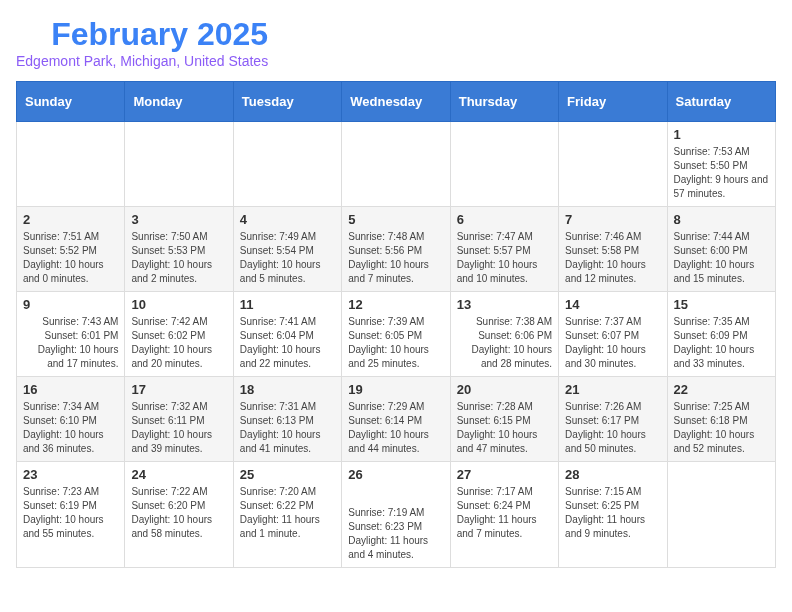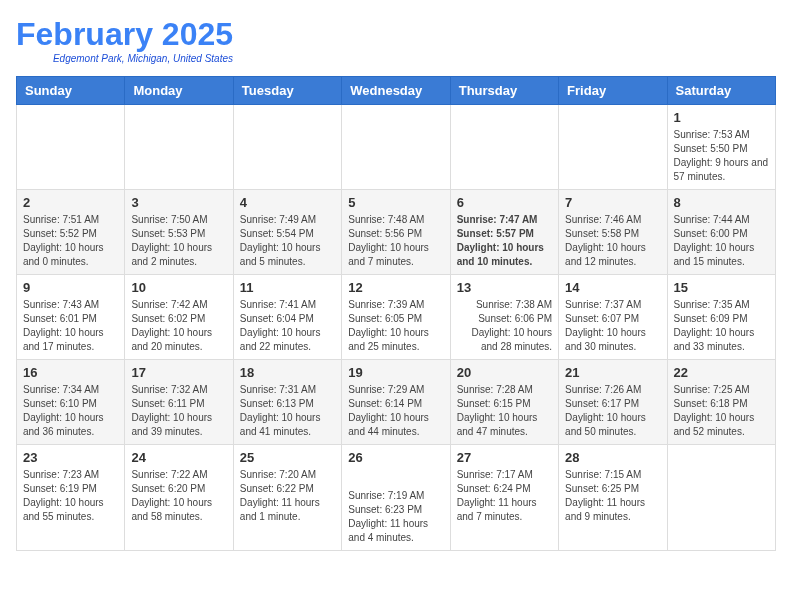--- a/index.html
+++ b/index.html
@@ -33,35 +33,34 @@
     }
     .title-block {
       text-align: right;
     }
     .month-title {
       font-size: 32px;
       font-weight: bold;
       color: #3b82f6;
     }
     .location {
-      font-size: 10px;
-      color: #1d4ed8;
-      font-style: italic;
+      font-size: 14px;
+      color: #8b5cf6;
     }
     .calendar {
       width: 100%;
       border-collapse: collapse;
       border: 1px solid #ccc;
     }
     .calendar th {
       background-color: #3a7bd5;
       color: #fff;
       font-size: 13px;
       font-weight: bold;
-      padding: 6px 8px;
+      padding: 12px 8px;
       text-align: left;
       border: 1px solid #2a6bc5;
     }
     .calendar td {
       vertical-align: top;
       border: 1px solid #ddd;
       padding: 5px 6px;
       width: 107px;
       min-height: 80px;
       background: #fff;
@@ -141,41 +140,41 @@
 Daylight: 10 hours and 5 minutes.</div>
         </td>
         <td>
           <div class="day-num">5</div>
           <div class="day-info" style="white-space: pre-line;">Sunrise: 7:48 AM
 Sunset: 5:56 PM
 Daylight: 10 hours and 7 minutes.</div>
         </td>
         <td>
           <div class="day-num">6</div>
-          <div class="day-info" style="white-space: pre-line; font-weight: bold;">Sunrise: 7:47 AM
+          <div class="day-info" style="white-space: pre-line;">Sunrise: 7:47 AM
 Sunset: 5:57 PM
 Daylight: 10 hours and 10 minutes.</div>
         </td>
         <td>
           <div class="day-num">7</div>
           <div class="day-info" style="white-space: pre-line;">Sunrise: 7:46 AM
 Sunset: 5:58 PM
 Daylight: 10 hours and 12 minutes.</div>
         </td>
         <td>
           <div class="day-num">8</div>
           <div class="day-info" style="white-space: pre-line;">Sunrise: 7:44 AM
 Sunset: 6:00 PM
 Daylight: 10 hours and 15 minutes.</div>
         </td>
       </tr>
       <tr>
         <td>
           <div class="day-num">9</div>
-          <div class="day-info" style="white-space: pre-line;">Sunrise: 7:43 AM
+          <div class="day-info" style="white-space: pre-line; text-align: right;">Sunrise: 7:43 AM
 Sunset: 6:01 PM
 Daylight: 10 hours and 17 minutes.</div>
         </td>
         <td>
           <div class="day-num">10</div>
           <div class="day-info" style="white-space: pre-line;">Sunrise: 7:42 AM
 Sunset: 6:02 PM
 Daylight: 10 hours and 20 minutes.</div>
         </td>
         <td>

